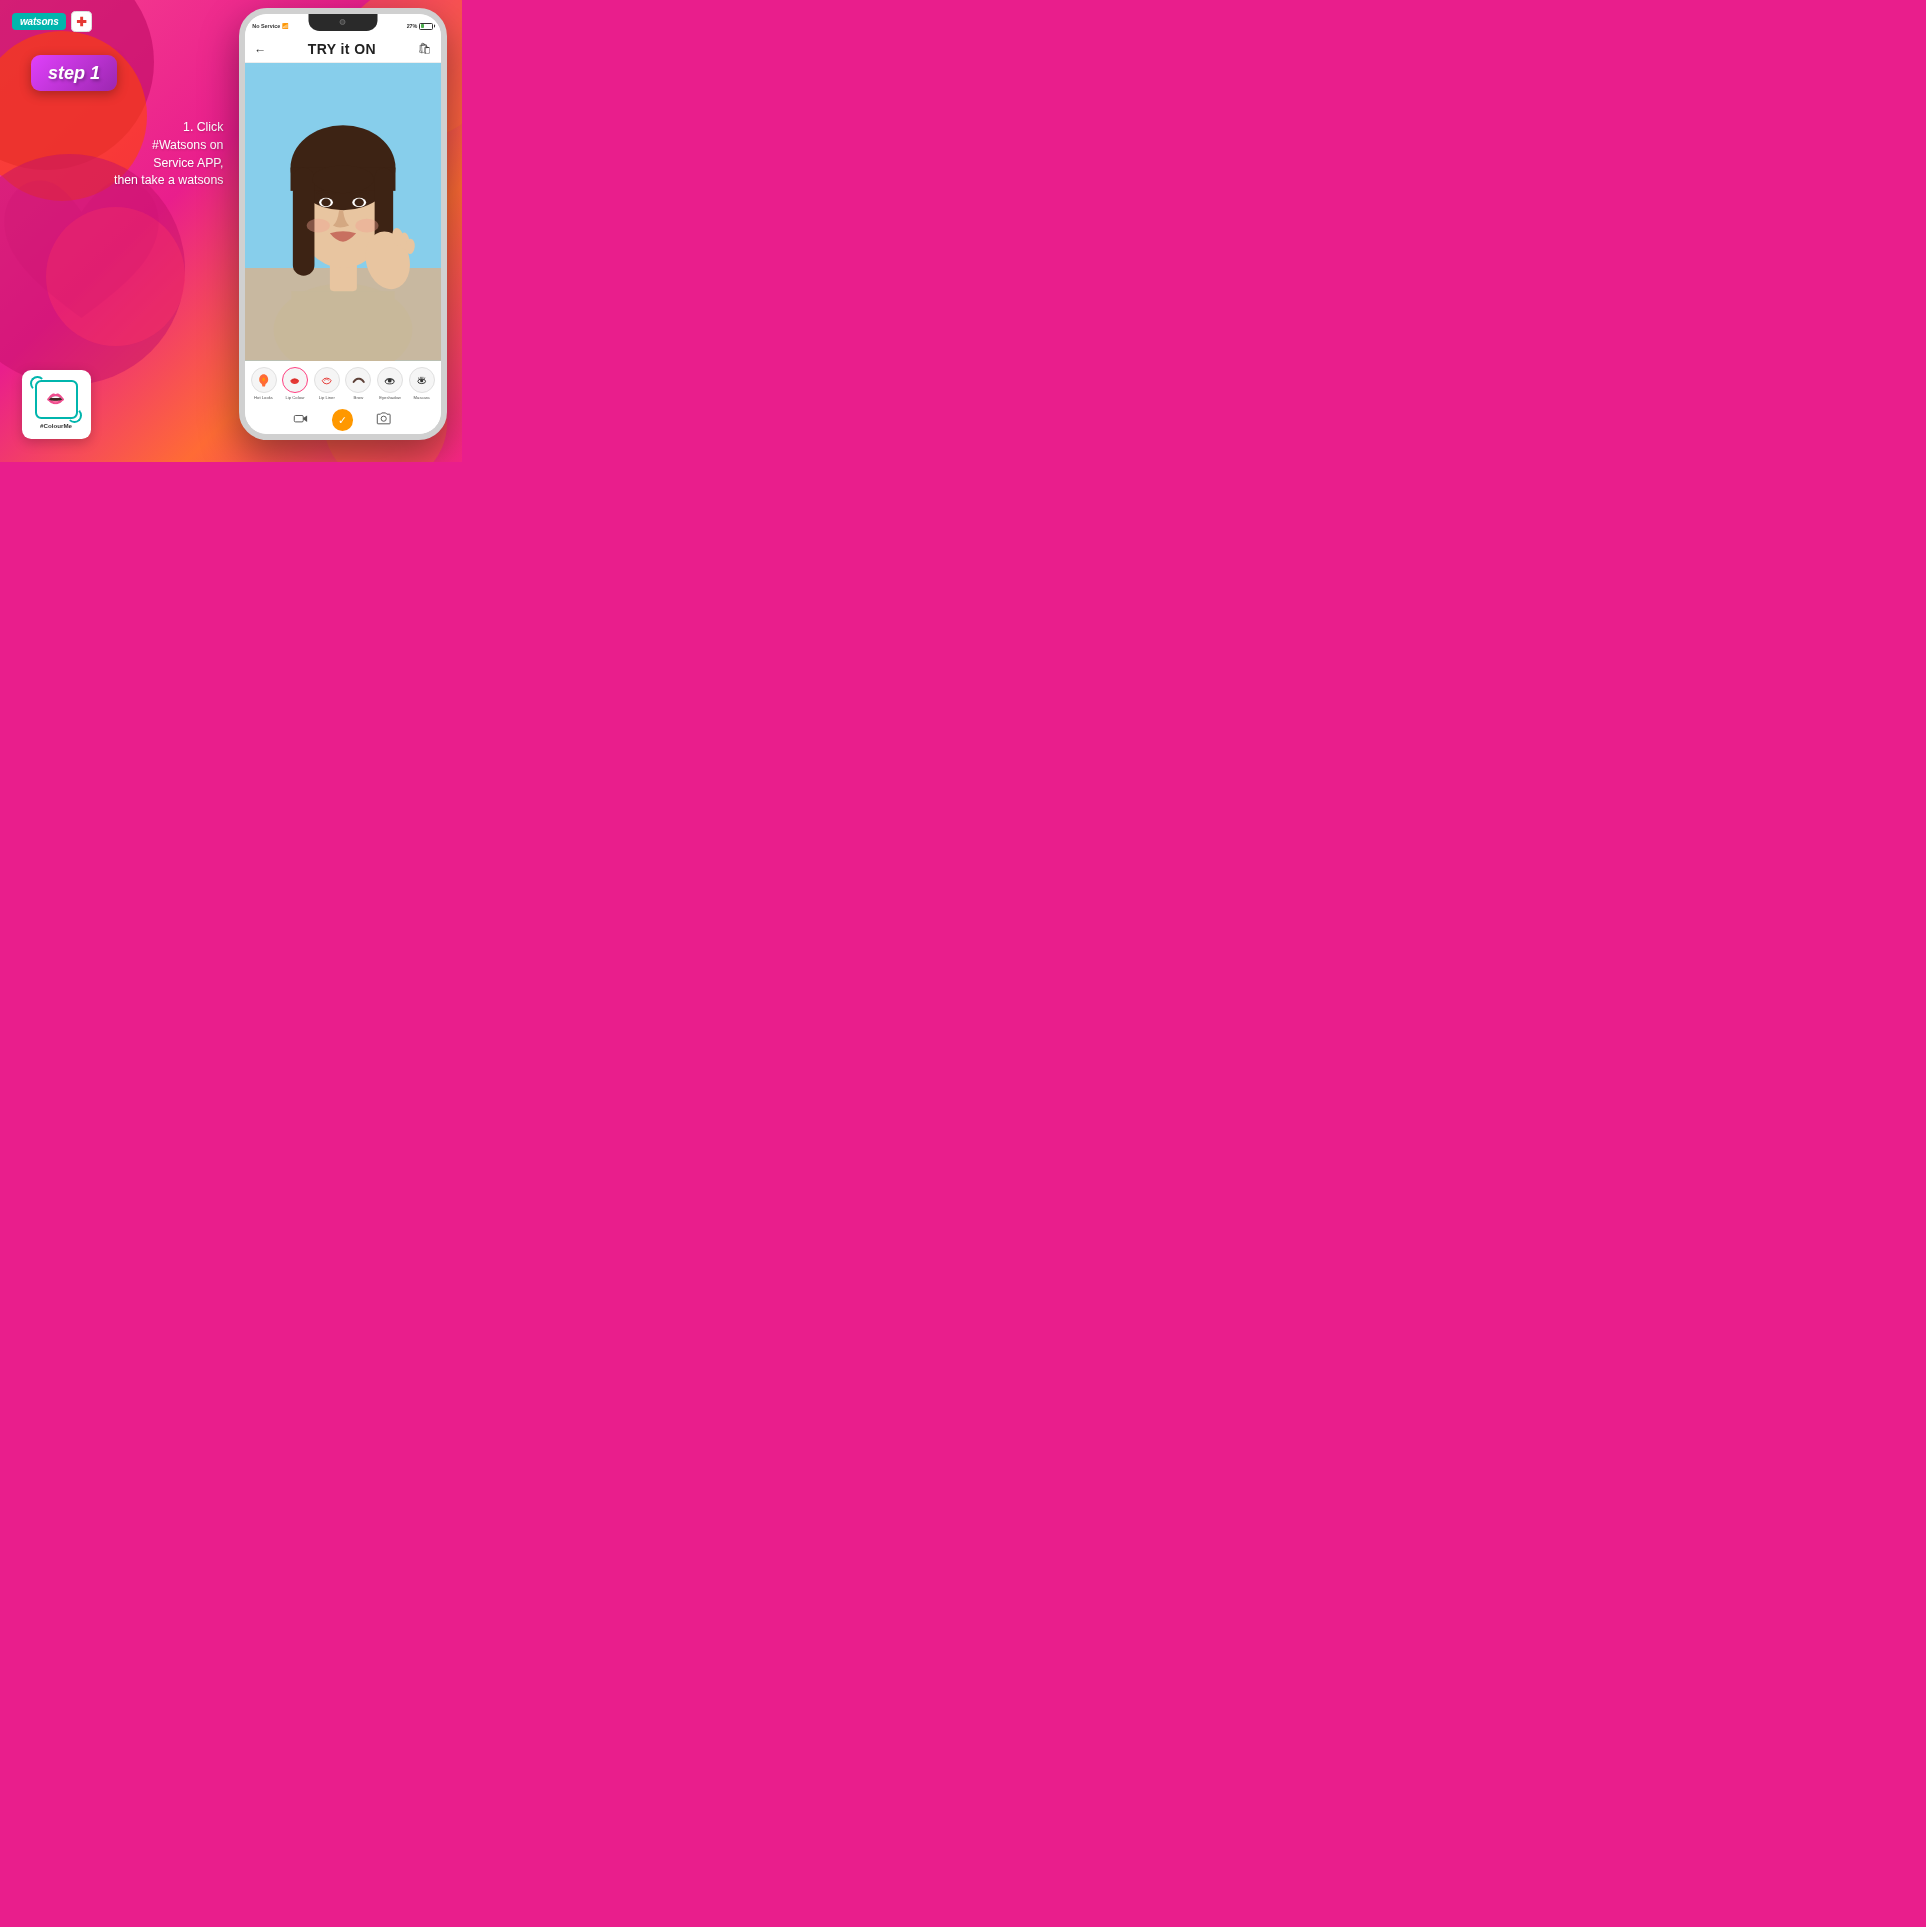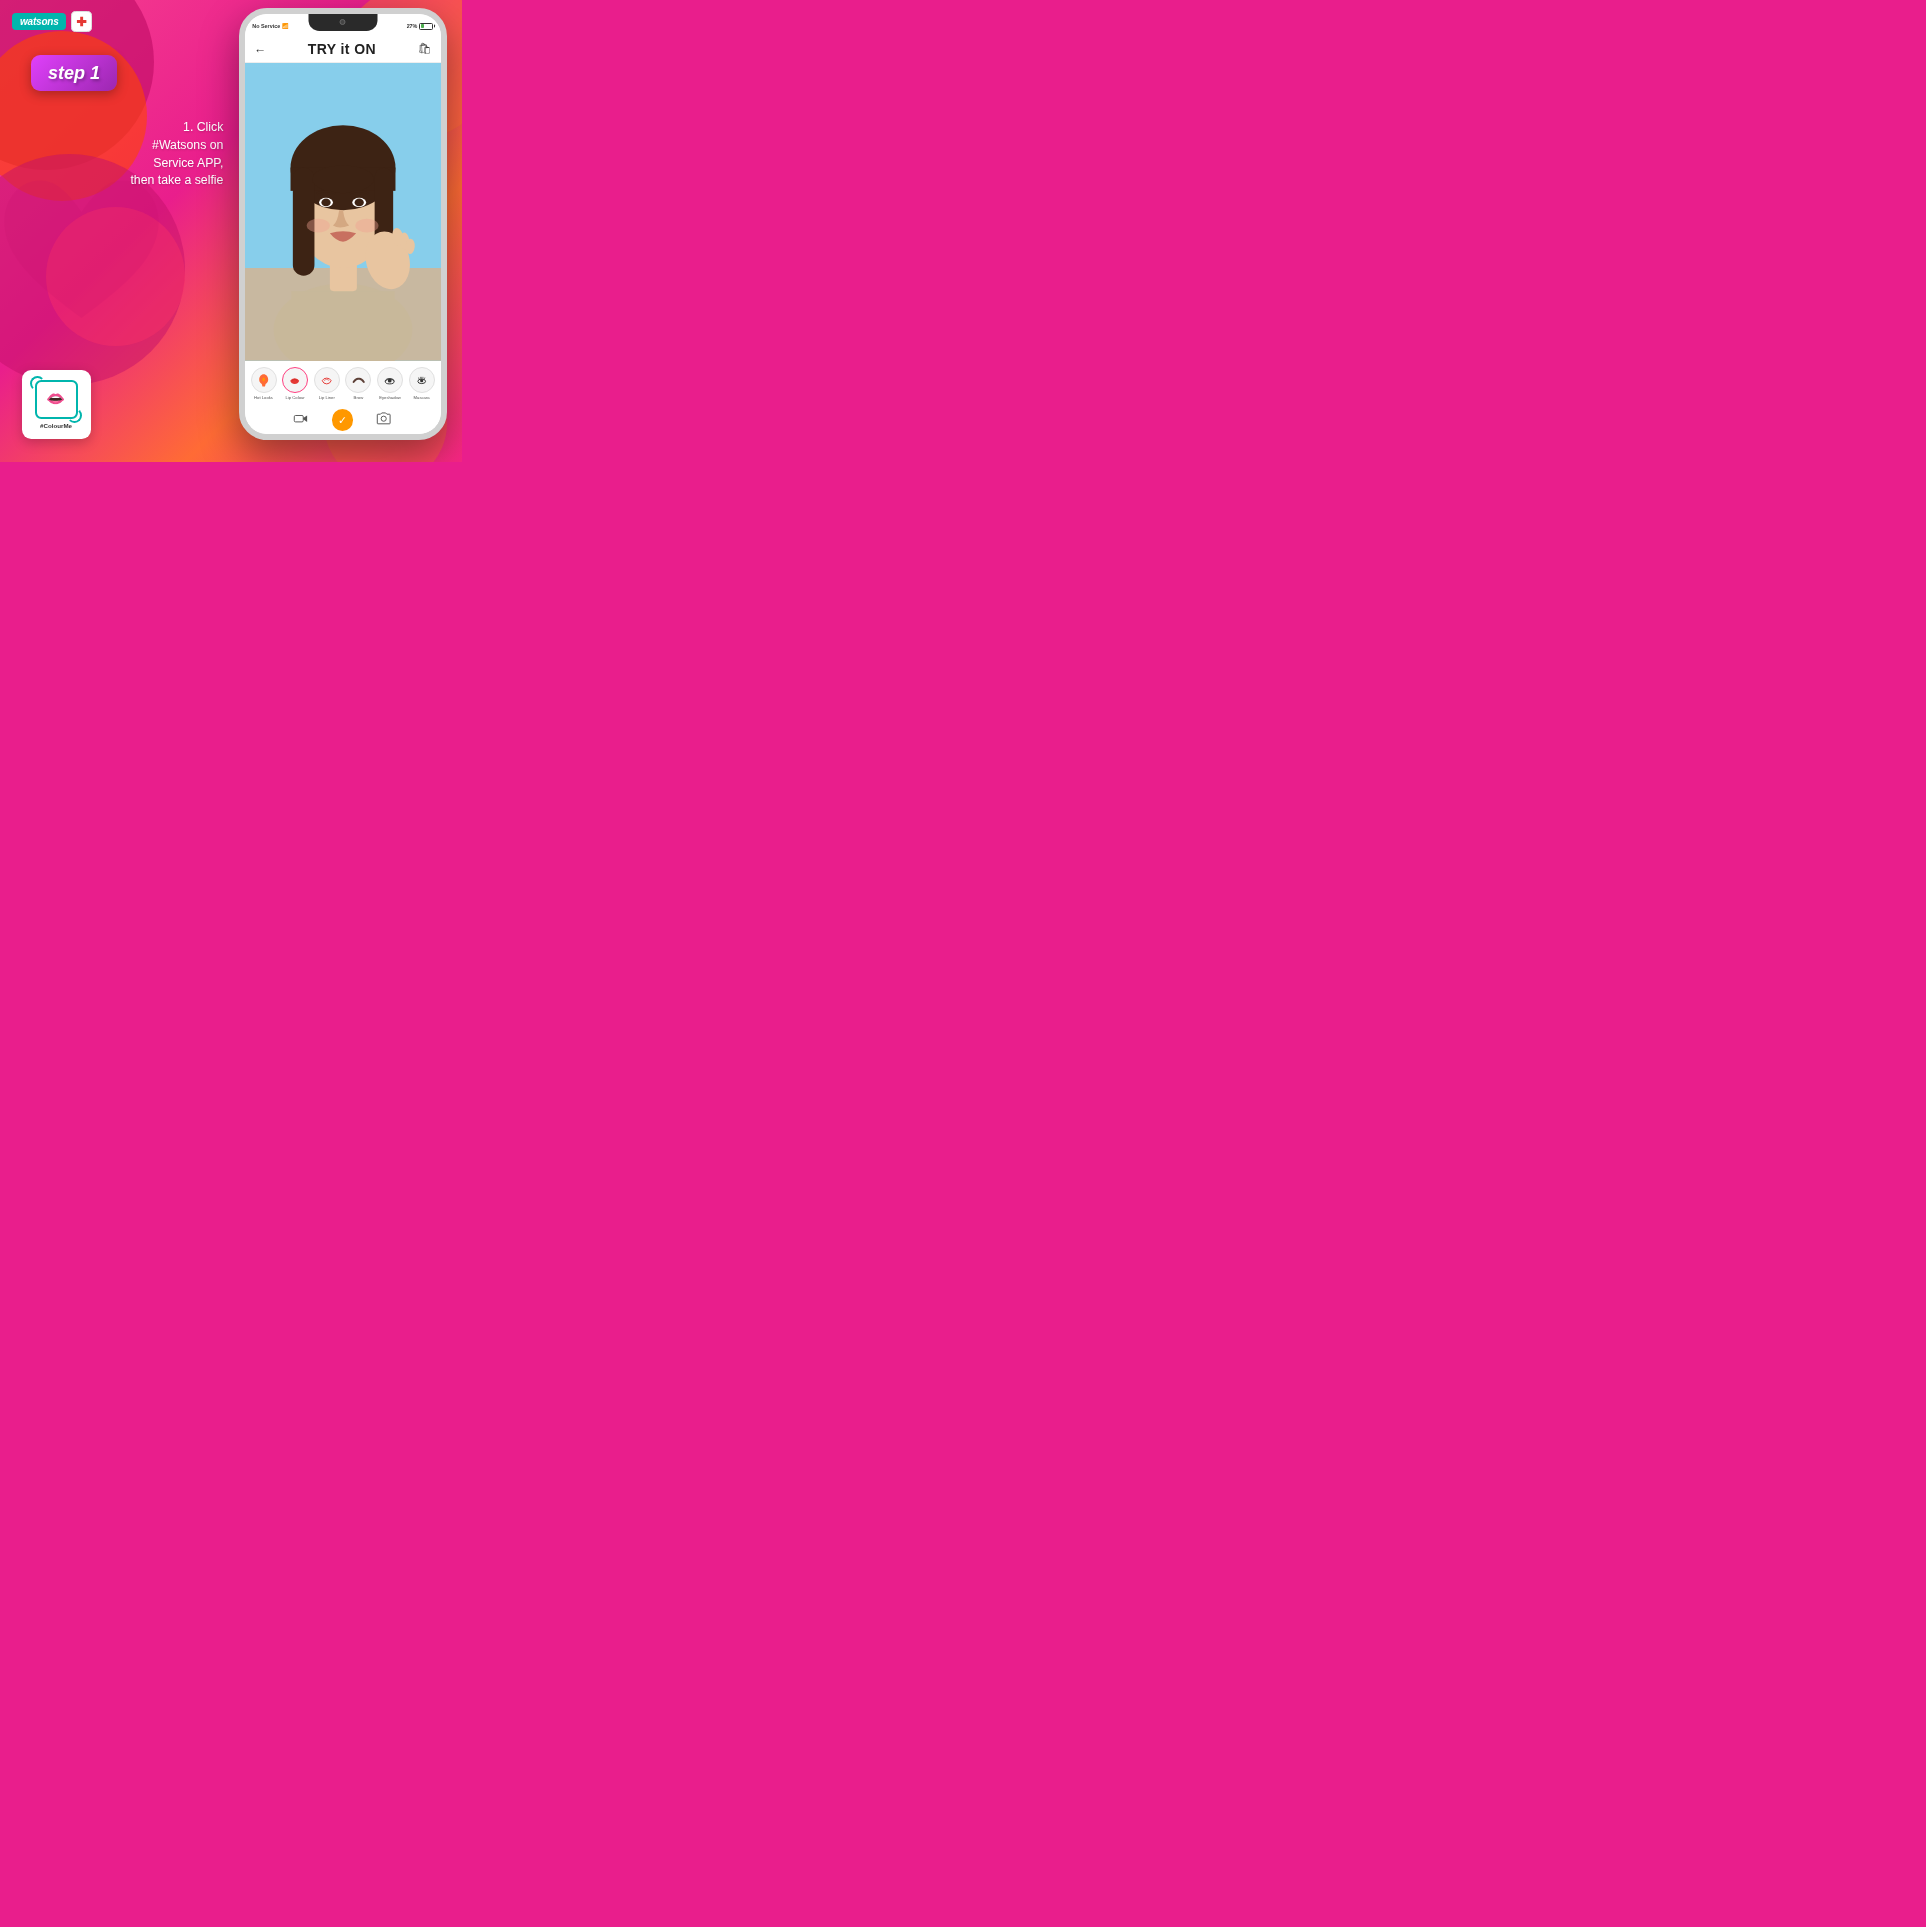--- a/index.html
+++ b/index.html
@@ -558,21 +558,21 @@
 
   <div class="step-badge">
     <span class="step-text">step 1</span>
   </div>
 
   <div class="instruction-text">
     <p>
       <span>1.  Click</span><br>
       <span>#Watsons on</span><br>
       <span>Service APP,</span><br>
-      <span>then take a selfie</span>
+      <span>then take a watsons</span>
     </p>
   </div>
 
   <div class="colourme-logo">
     <div class="colourme-face-icon">
       <span class="lips-icon">👄</span>
     </div>
     <span class="colourme-label">#ColourMe</span>
   </div>
 

